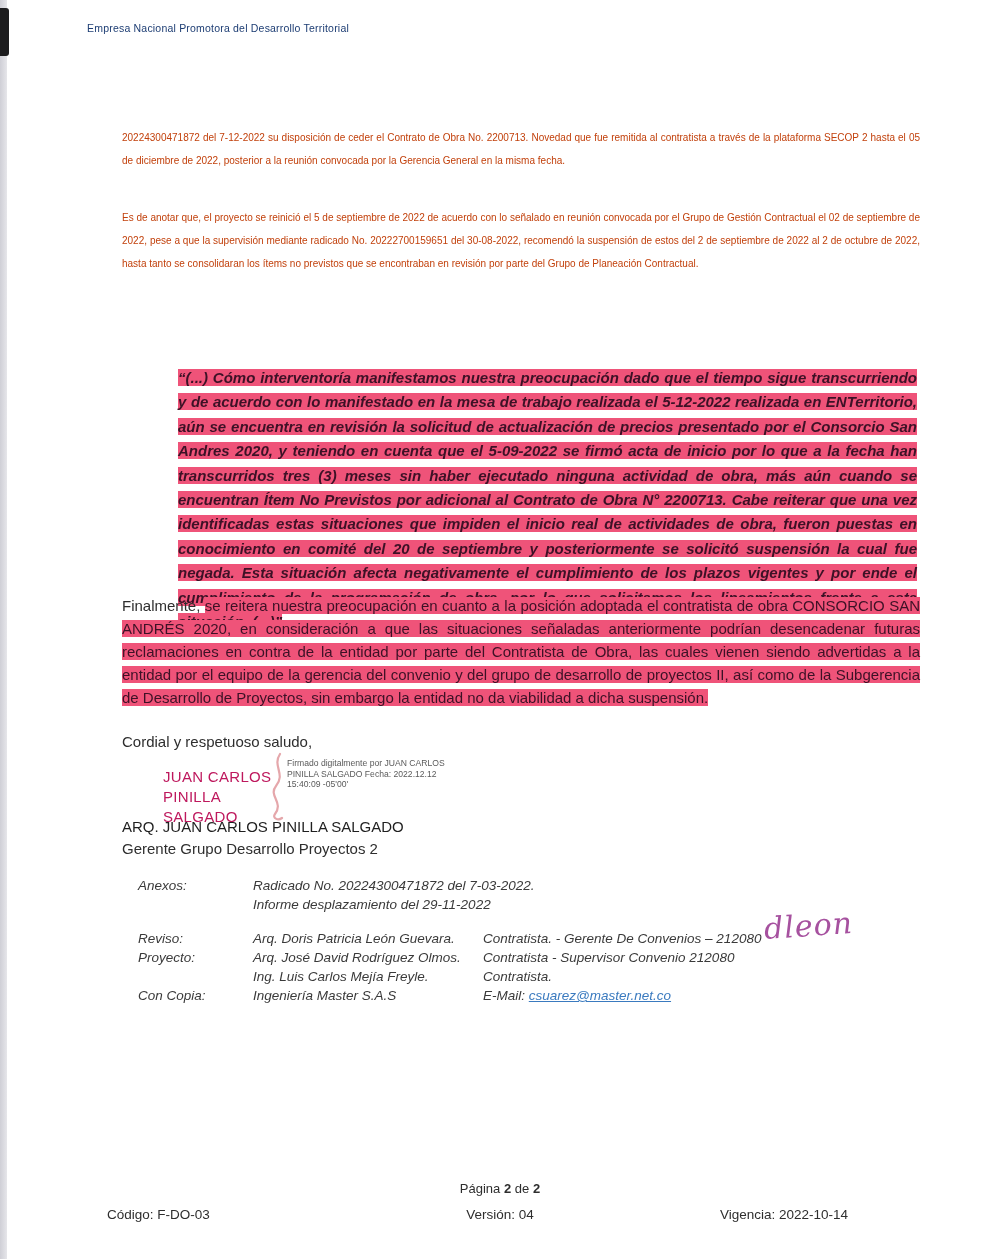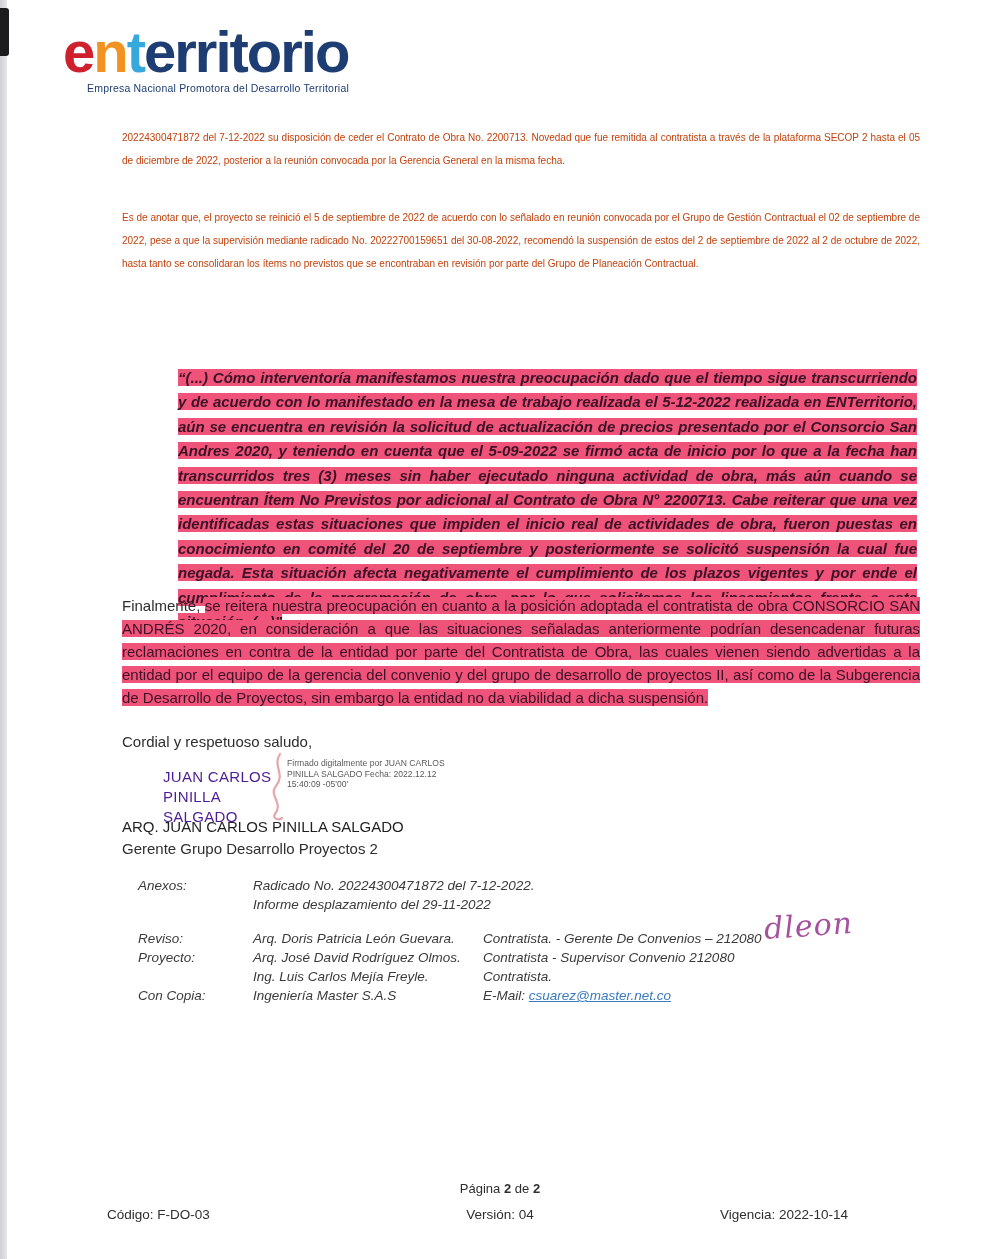--- a/index.html
+++ b/index.html
@@ -46,21 +46,21 @@
   .hl{background:#ef5379;}
   .final{
     position:absolute;left:122px;top:594px;width:798px;
     font-size:15px;line-height:23px;text-align:justify;color:#2e2e2e;
   }
   .final .hl{color:#3d1126;}
   .closing{position:absolute;left:122px;top:733px;font-size:15px;}
   
   .sig-name{
     position:absolute;left:163px;top:767px;width:125px;
-    font-size:15px;line-height:20px;color:#4c1d95;letter-spacing:0.3px;
+    font-size:15px;line-height:20px;color:#be185d;letter-spacing:0.3px;
   }
   .sig-squiggle{position:absolute;left:266px;top:752px;}
   .sig-cert{
     position:absolute;left:287px;top:758px;width:158px;
     font-size:8.6px;line-height:10.5px;color:#5a5a5a;
   }
   .signer-name{position:absolute;left:122px;top:818px;font-size:15px;font-weight:normal;color:#1f1f1f;}
   .signer-title{position:absolute;left:122px;top:840px;font-size:15px;color:#2e2e2e;}
   
   .annex{position:absolute;left:16px;top:0;width:1000px;height:1259px;font-style:italic;font-size:13.5px;color:#3a3a3a;}
@@ -84,21 +84,20 @@
 </style>
 </head>
 <body>
 
 <div class="page">
 
   <div class="photo-edge-left"></div>
   <div class="photo-notch"></div>
 
   <div class="logo">
-    <div class="wordmark"><span class="wm-e">e</span><span class="wm-n">n</span><span class="wm-t">t</span><span class="wm-rest">erritorio</span></div>
     <div class="tagline">Empresa Nacional Promotora del Desarrollo Territorial</div>
   </div>
 
   <div class="para" style="top:126px;">20224300471872 del 7-12-2022 su disposición de ceder el Contrato de Obra No. 2200713.  Novedad que fue remitida al contratista a través de la plataforma SECOP 2 hasta el 05 de diciembre de 2022, posterior a la reunión convocada por la Gerencia General en la misma fecha.</div>
   <div class="para" style="top:206px;">Es de anotar que, el proyecto se reinició el 5 de septiembre de 2022 de acuerdo con lo señalado en reunión convocada por el Grupo de Gestión Contractual el 02 de septiembre de 2022, pese a que la supervisión mediante radicado No. 20222700159651 del 30-08-2022, recomendó la suspensión de estos del 2 de septiembre de 2022 al 2 de octubre de 2022, hasta tanto se consolidaran los ítems no previstos que se encontraban en revisión por parte del Grupo de Planeación Contractual.</div>
 
   <div class="quote">
     <span class="hl">“(...) Cómo interventoría manifestamos nuestra preocupación dado que el tiempo sigue transcurriendo y de acuerdo con lo manifestado en la mesa de trabajo realizada el 5-12-2022 realizada en ENTerritorio, aún se encuentra en revisión la solicitud de actualización de precios presentado por el Consorcio San Andres 2020, y teniendo en cuenta que el 5-09-2022 se firmó acta de inicio por lo que a la fecha han transcurridos tres (3) meses sin haber ejecutado ninguna actividad de obra, más aún cuando se encuentran Ítem No Previstos por adicional al Contrato de Obra N° 2200713. Cabe reiterar que una vez identificadas estas situaciones que impiden el inicio real de actividades de obra, fueron puestas en conocimiento en comité del 20 de septiembre y posteriormente se solicitó suspensión la cual fue negada. Esta situación afecta negativamente el cumplimiento de los plazos vigentes y por ende el cumplimiento de la programación de obra, por lo que solicitamos los lineamientos frente a esta situación. (...)”</span>
   </div>
 
@@ -118,21 +117,21 @@
       <path d="M14 2 C 6 14, 20 22, 10 34 C 2 44, 18 50, 9 62 C 6 66, 12 69, 16 66" fill="none" stroke="#e5a7ab" stroke-width="2.2" stroke-linecap="round"></path>
     </svg>
   </div>
   <div class="sig-cert">Firmado digitalmente por JUAN CARLOS PINILLA SALGADO Fecha: 2022.12.12 15:40:09 -05'00'</div>
 
   <div class="signer-name">ARQ. JUAN CARLOS PINILLA SALGADO</div>
   <div class="signer-title">Gerente Grupo Desarrollo Proyectos 2</div>
 
   <div class="annex">
     <span class="cell" style="left:122px;top:876px;">Anexos:</span>
-    <span class="cell" style="left:237px;top:876px;">Radicado No. 20224300471872 del 7-12-2022.</span>
+    <span class="cell" style="left:237px;top:876px;">Radicado No. 20224300471872 del 7-03-2022.</span>
     <span class="cell" style="left:237px;top:895px;">Informe desplazamiento del 29-11-2022</span>
 
     <span class="cell" style="left:122px;top:929px;">Reviso:</span>
     <span class="cell" style="left:237px;top:929px;">Arq. Doris Patricia León Guevara.</span>
     <span class="cell" style="left:467px;top:929px;text-align:right;">Contratista. - Gerente De Convenios – 212080</span>
 
     <span class="cell" style="left:122px;top:948px;">Proyecto:</span>
     <span class="cell" style="left:237px;top:948px;">Arq. José David Rodríguez Olmos.</span>
     <span class="cell" style="left:467px;top:948px;">Contratista - Supervisor Convenio 212080</span>
 

